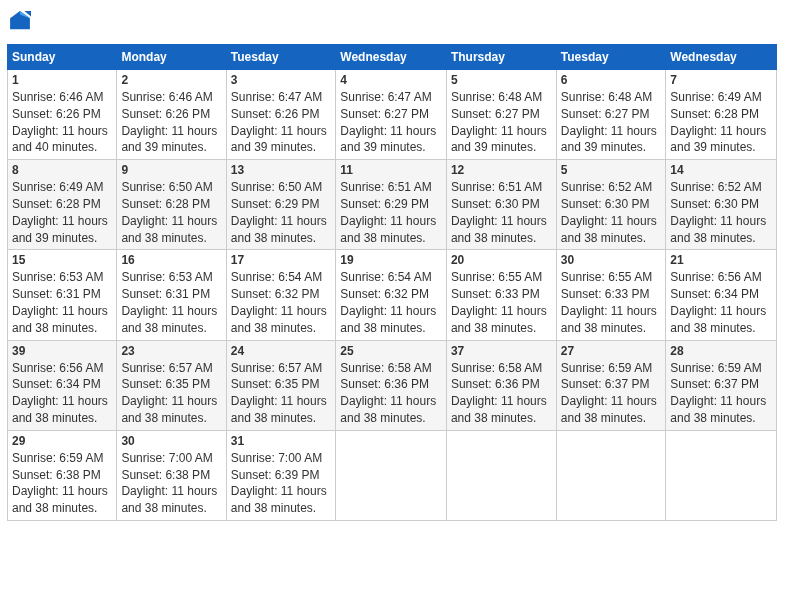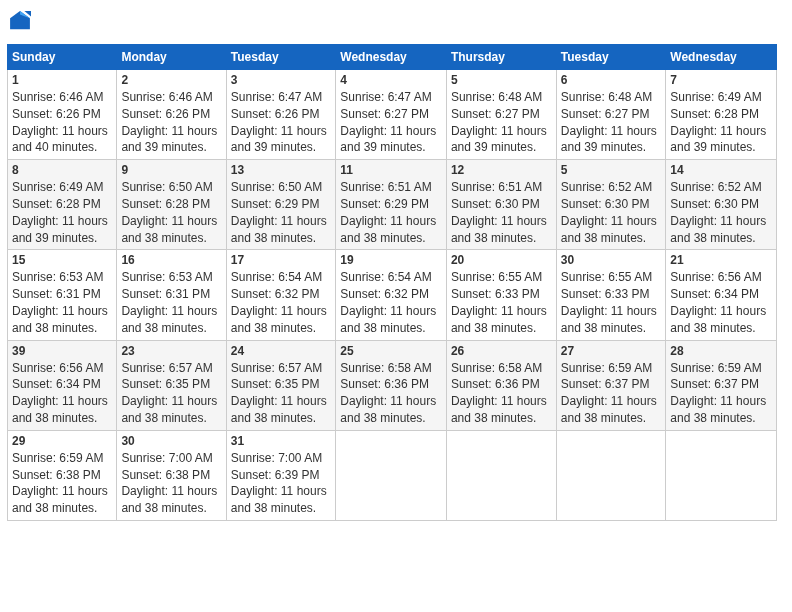--- a/index.html
+++ b/index.html
@@ -223,21 +223,21 @@
       </td>
           <td>
         <span class="day-num">24</span>
         <span class="day-info">Sunrise: 6:57 AM<br>Sunset: 6:35 PM<br>Daylight: 11 hours and 38 minutes.</span>
       </td>
           <td>
         <span class="day-num">25</span>
         <span class="day-info">Sunrise: 6:58 AM<br>Sunset: 6:36 PM<br>Daylight: 11 hours and 38 minutes.</span>
       </td>
           <td>
-        <span class="day-num">26</span>
+        <span class="day-num">37</span>
         <span class="day-info">Sunrise: 6:58 AM<br>Sunset: 6:36 PM<br>Daylight: 11 hours and 38 minutes.</span>
       </td>
           <td>
         <span class="day-num">27</span>
         <span class="day-info">Sunrise: 6:59 AM<br>Sunset: 6:37 PM<br>Daylight: 11 hours and 38 minutes.</span>
       </td>
           <td>
         <span class="day-num">28</span>
         <span class="day-info">Sunrise: 6:59 AM<br>Sunset: 6:37 PM<br>Daylight: 11 hours and 38 minutes.</span>
       </td>

